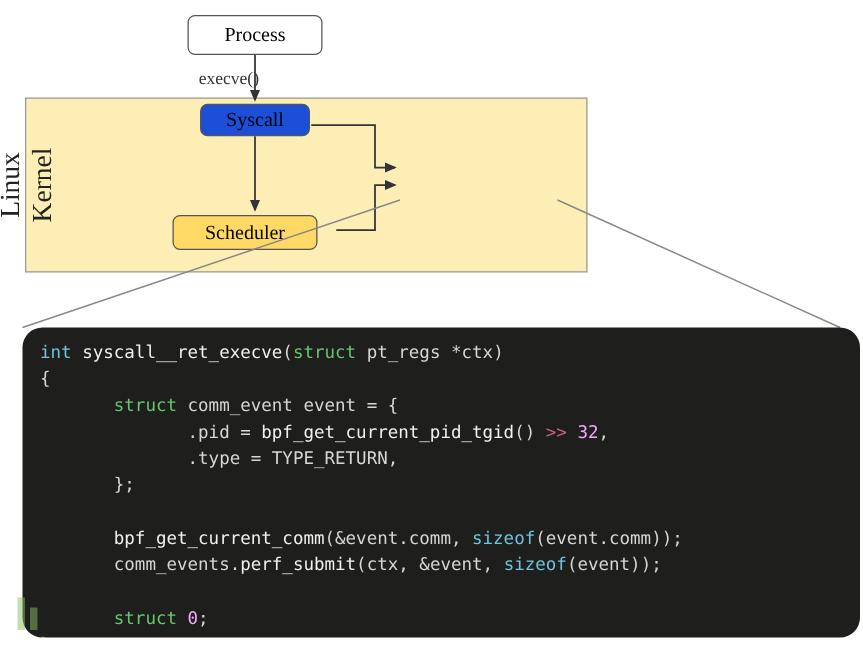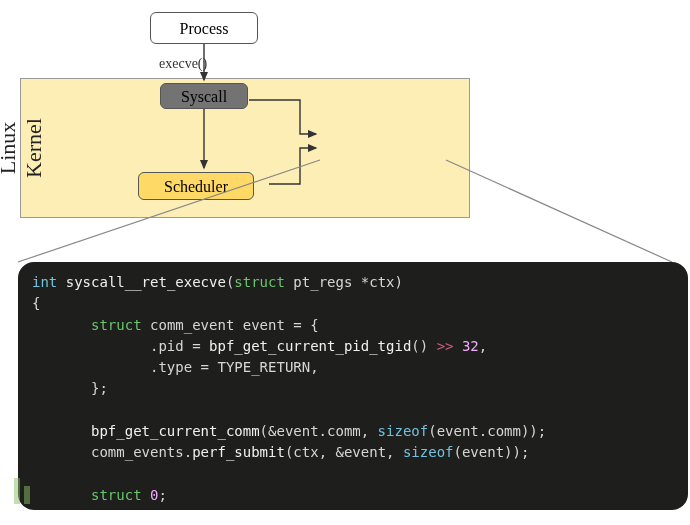--- a/index.html
+++ b/index.html
@@ -43,21 +43,21 @@
     position: absolute;
     border: 1px solid #555;
     border-radius: 6px;
     text-align: center;
     font-size: 16px;
     font-family: Georgia, serif;
     padding: 4px 0;
     background: #fff;
   }
   .process-node { left: 150px; top: 12px; width: 108px; height: 32px; line-height: 24px; }
-  .syscall-node { left: 160px; top: 83px; width: 88px; height: 26px; line-height: 18px; background: #737373; }
+  .syscall-node { left: 160px; top: 83px; width: 88px; height: 26px; line-height: 18px; background: #1d4ed8; }
   .scheduler-node { left: 138px; top: 172px; width: 116px; height: 28px; line-height: 20px; background: #ffd966; }
   .ebpf-node {
     left: 320px; top: 120px; width: 126px; height: 40px;
     background: #ffd966;
     border: 2px solid #555;
     border-radius: 8px;
     display: flex;
     align-items: center;
     justify-content: center;
     gap: 4px;

